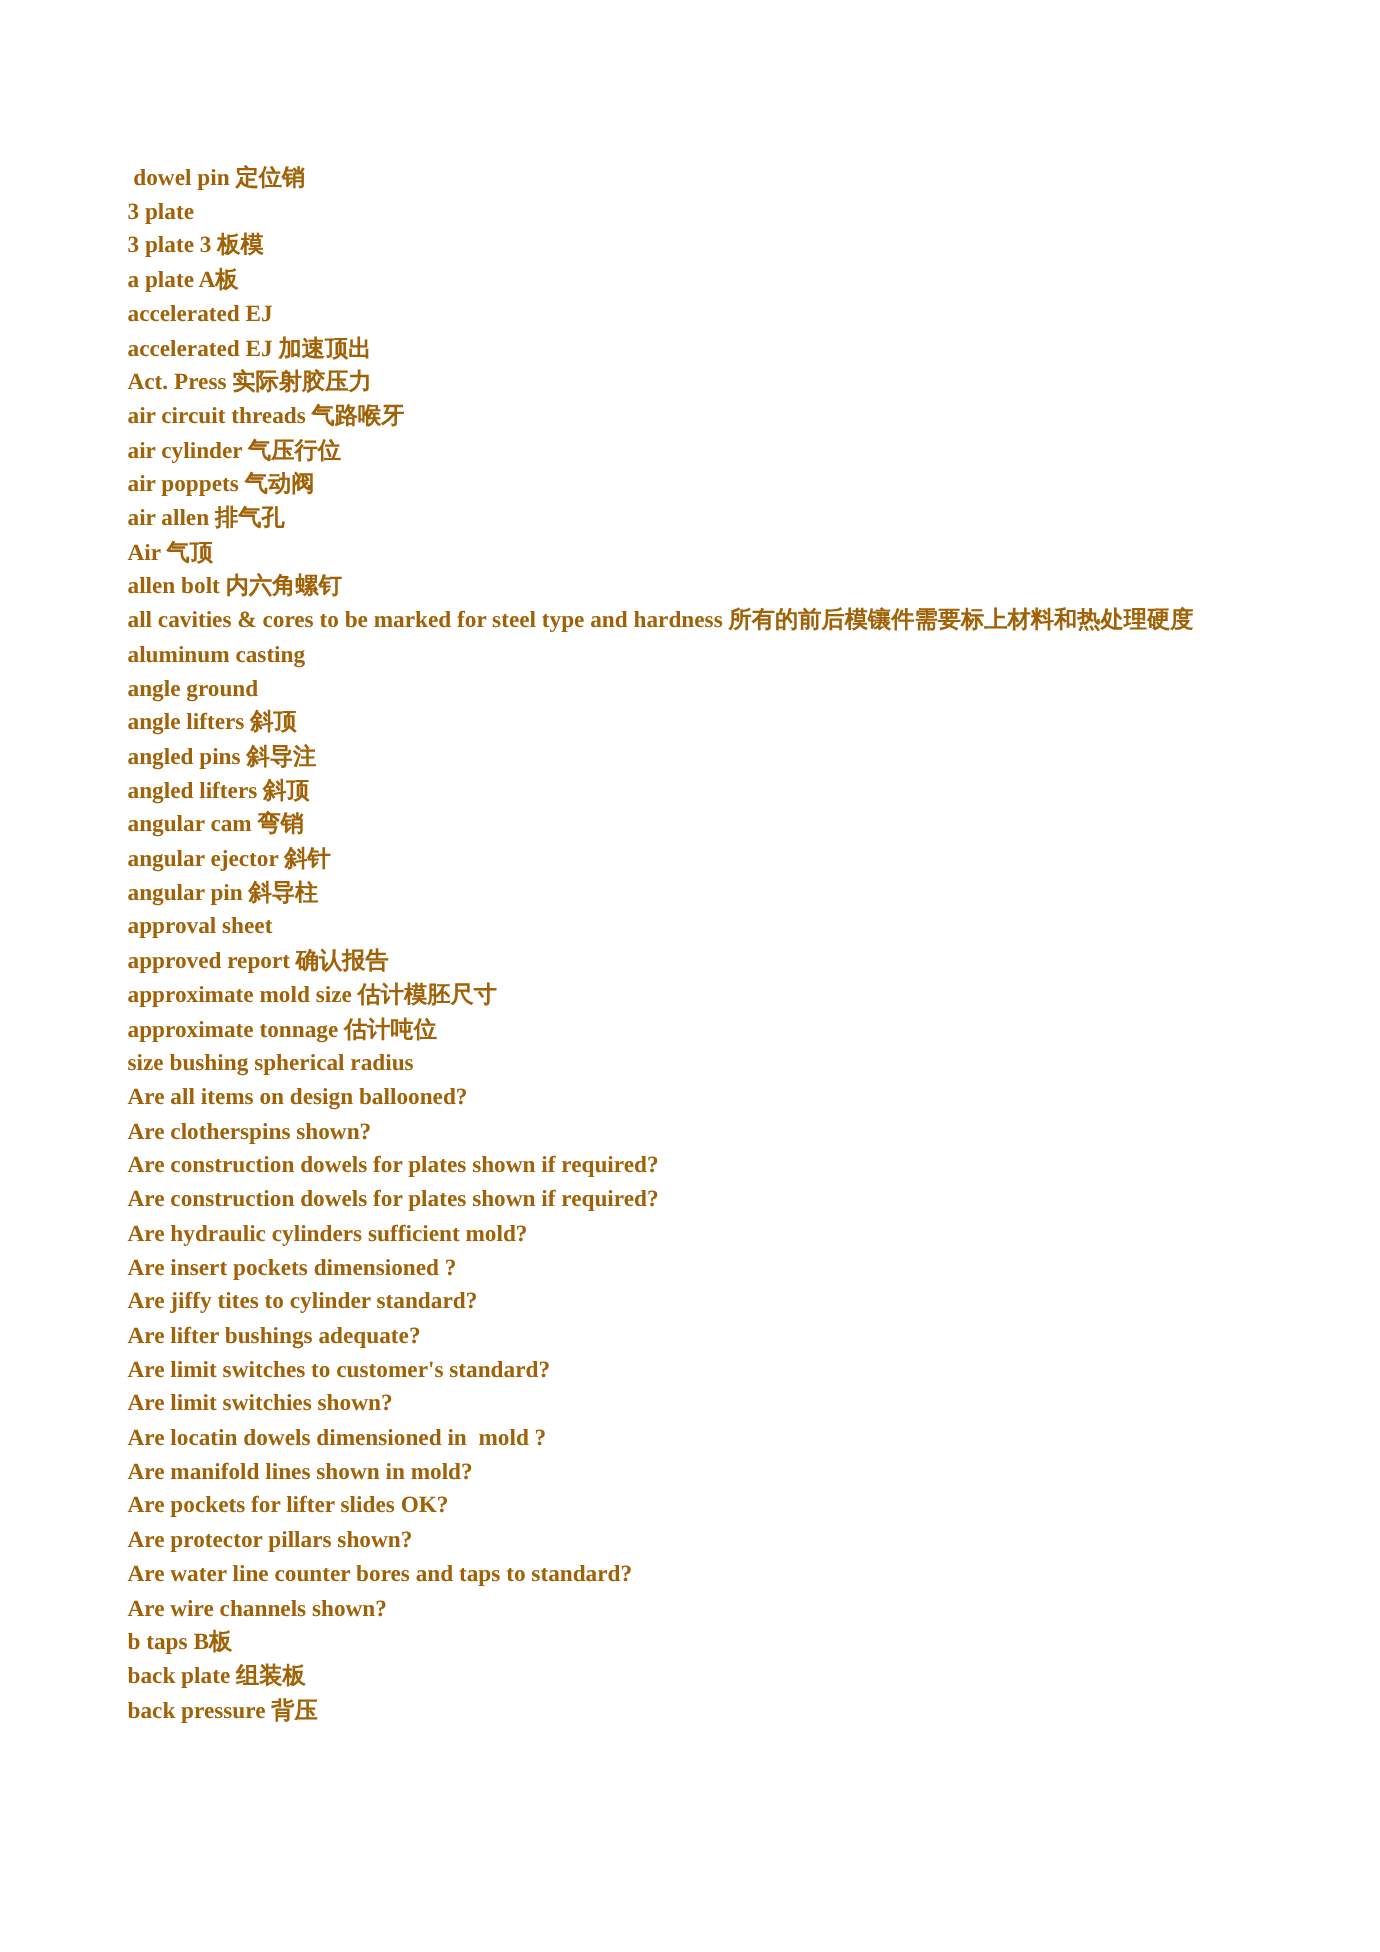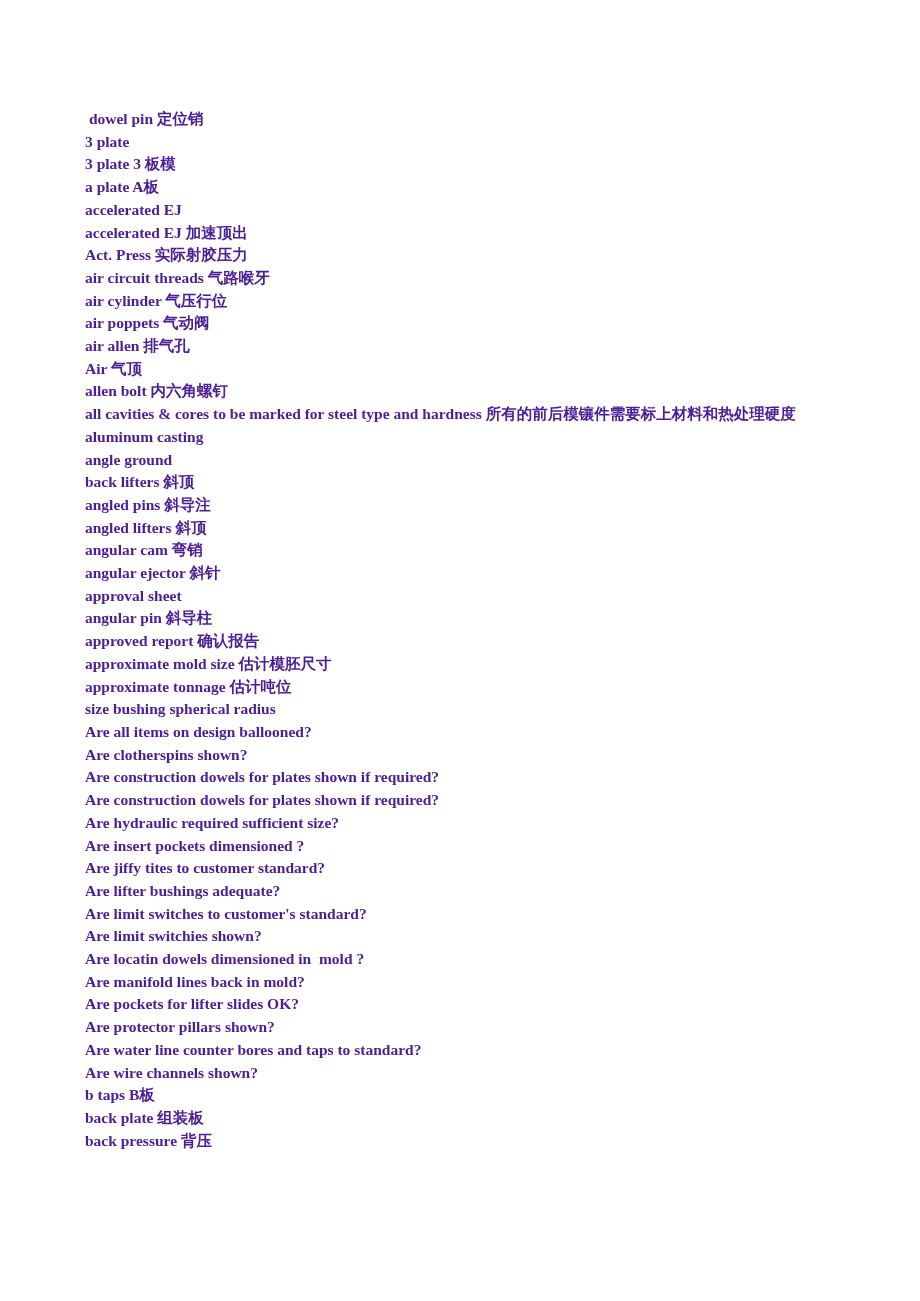--- a/index.html
+++ b/index.html
@@ -20,21 +20,21 @@
     position: absolute;
     left: 85px;
     top: 108px;
     width: 790px;
   }
   .glossary-line {
     font-family: "Liberation Serif", "DejaVu Serif", serif;
     font-weight: bold;
     font-size: 15.5px;
     line-height: 22.7px;
-    color: #4c1d95;
+    color: #a16207;
     white-space: pre;
     letter-spacing: 0px;
     -webkit-font-smoothing: antialiased;
   }
 </style>
 </head>
 <body>
 
 <div class="page">
   <div class="doc-body" id="doc-body">
@@ -47,43 +47,43 @@
       <div class="glossary-line">Act. Press 实际射胶压力</div>
       <div class="glossary-line">air circuit threads 气路喉牙</div>
       <div class="glossary-line">air cylinder 气压行位</div>
       <div class="glossary-line">air poppets 气动阀</div>
       <div class="glossary-line">air allen 排气孔</div>
       <div class="glossary-line">Air 气顶</div>
       <div class="glossary-line">allen bolt 内六角螺钉</div>
       <div class="glossary-line">all cavities &amp; cores to be marked for steel type and hardness 所有的前后模镶件需要标上材料和热处理硬度</div>
       <div class="glossary-line">aluminum casting</div>
       <div class="glossary-line">angle ground</div>
-      <div class="glossary-line">back lifters 斜顶</div>
+      <div class="glossary-line">angle lifters 斜顶</div>
       <div class="glossary-line">angled pins 斜导注</div>
       <div class="glossary-line">angled lifters 斜顶</div>
       <div class="glossary-line">angular cam 弯销</div>
       <div class="glossary-line">angular ejector 斜针</div>
+      <div class="glossary-line">angular pin 斜导柱</div>
       <div class="glossary-line">approval sheet</div>
-      <div class="glossary-line">angular pin 斜导柱</div>
       <div class="glossary-line">approved report 确认报告</div>
       <div class="glossary-line">approximate mold size 估计模胚尺寸</div>
       <div class="glossary-line">approximate tonnage 估计吨位</div>
       <div class="glossary-line">size bushing spherical radius</div>
       <div class="glossary-line">Are all items on design ballooned?</div>
       <div class="glossary-line">Are clotherspins shown?</div>
       <div class="glossary-line">Are construction dowels for plates shown if required?</div>
       <div class="glossary-line">Are construction dowels for plates shown if required?</div>
-      <div class="glossary-line">Are hydraulic required sufficient size?</div>
+      <div class="glossary-line">Are hydraulic cylinders sufficient mold?</div>
       <div class="glossary-line">Are insert pockets dimensioned ?</div>
-      <div class="glossary-line">Are jiffy tites to customer standard?</div>
+      <div class="glossary-line">Are jiffy tites to cylinder standard?</div>
       <div class="glossary-line">Are lifter bushings adequate?</div>
       <div class="glossary-line">Are limit switches to customer's standard?</div>
       <div class="glossary-line">Are limit switchies shown?</div>
       <div class="glossary-line">Are locatin dowels dimensioned in  mold ?</div>
-      <div class="glossary-line">Are manifold lines back in mold?</div>
+      <div class="glossary-line">Are manifold lines shown in mold?</div>
       <div class="glossary-line">Are pockets for lifter slides OK?</div>
       <div class="glossary-line">Are protector pillars shown?</div>
       <div class="glossary-line">Are water line counter bores and taps to standard?</div>
       <div class="glossary-line">Are wire channels shown?</div>
       <div class="glossary-line">b taps B板</div>
       <div class="glossary-line">back plate 组装板</div>
       <div class="glossary-line">back pressure 背压</div>
     </div>
 </div>
 

